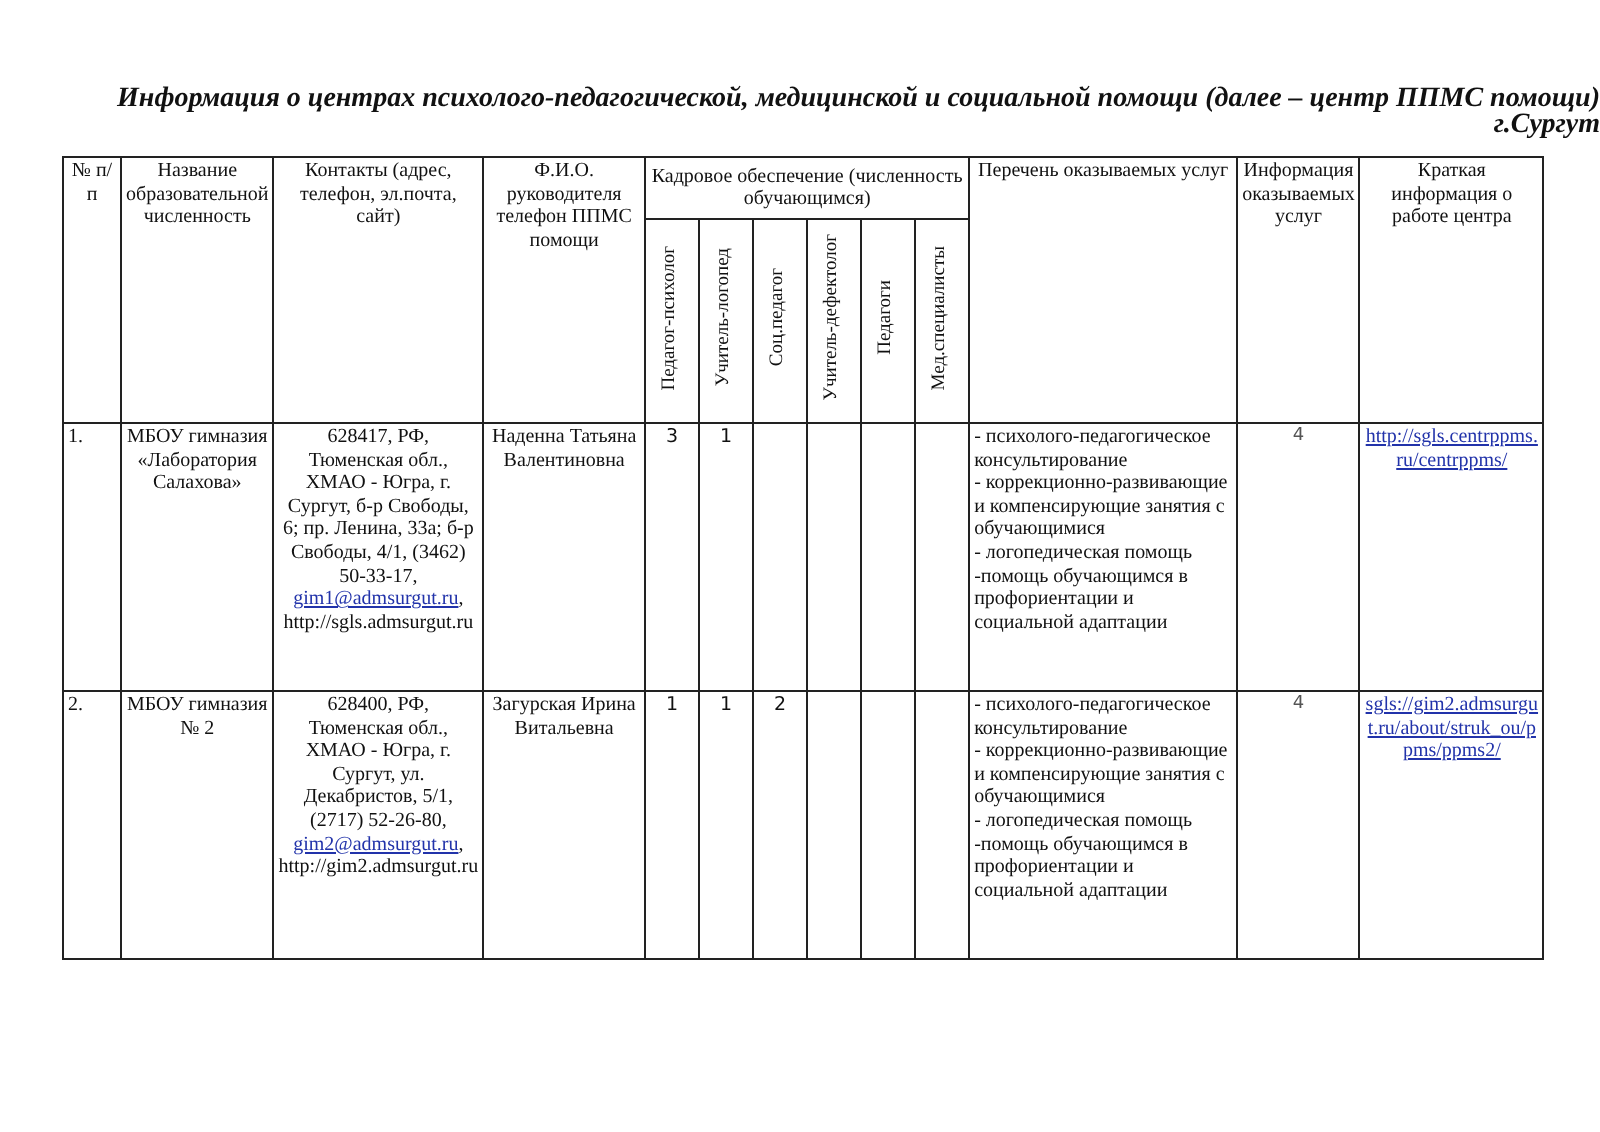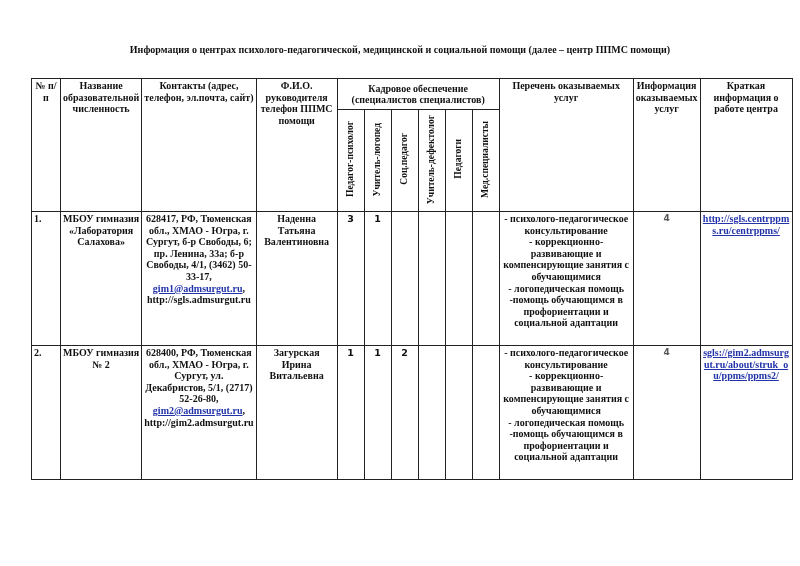--- a/index.html
+++ b/index.html
@@ -1,36 +1,37 @@
 <!DOCTYPE html>
 <html><head>
 <meta charset="utf-8">
 <style>
   html, body { margin:0; padding:0; background:#ffffff; }
   body { width:800px; height:566px; position:relative; overflow:hidden;
          font-family:"Liberation Serif", "DejaVu Serif", serif; color:#111; }
-  .title { position:absolute; left:0; top:43px; width:800px; text-align:center;
-           font-weight:bold; font-size:10px; line-height:13px; }
+  .title { position:absolute; left:0; top:43px; width:800px; text-align:right;
+           font-weight:bold; font-size:14px; line-height:13px;font-style:italic; }
   table { position:absolute; left:31px; top:78px; border-collapse:collapse; table-layout:fixed; }
-  td, th { border:1.3px solid #222; font-weight:bold; font-size:10px; line-height:11.6px;
+  td, th { border:1.3px solid #222; font-weight:normal; font-size:10px; line-height:11.6px;
            vertical-align:top; padding:1px 2px; text-align:center;margin-top:20px; }
   .vert { height:100px; padding:0; vertical-align:middle; }
   .vert span { display:inline-block; writing-mode:vertical-rl; transform:rotate(180deg);
                white-space:nowrap; font-size:9.5px; }
   .left { text-align:left; }
   .num { font-family:"DejaVu Sans", sans-serif; font-size:9.5px; }
   .count { font-family:"DejaVu Sans", sans-serif; font-size:9px; color:#555; }
   a { color:#2233aa; text-decoration:underline; }
-  .svc div { text-align:center; }
+  .svc div { text-align:left; }
 </style>
 </head>
 <body>
 
 <div class="title">
   <div>Информация о  центрах психолого-педагогической, медицинской и социальной помощи (далее – центр ППМС помощи)</div>
+  <div>г.Сургут</div>
 </div>
 
 <table>
   <colgroup>
     <col style="width:29px">
       <col style="width:75px">
       <col style="width:100px">
       <col style="width:81px">
     <col style="width:27px">
       <col style="width:27px">
@@ -41,21 +42,21 @@
     <col style="width:134px">
       <col style="width:51px">
       <col style="width:92px">
   </colgroup>
   <tbody>
       <tr>
     <th rowspan="2" style="height:130px">№ п/п</th>
     <th rowspan="2">Название образовательной численность</th>
     <th rowspan="2">Контакты (адрес, телефон, эл.почта, сайт)</th>
     <th rowspan="2">Ф.И.О. руководителя телефон ППМС помощи</th>
-    <th colspan="6" style="height:28px;vertical-align:middle">Кадровое обеспечение (специалистов специалистов)</th>
+    <th colspan="6" style="height:28px;vertical-align:middle">Кадровое обеспечение (численность обучающимся)</th>
     <th rowspan="2">Перечень оказываемых услуг</th>
     <th rowspan="2">Информация оказываемых услуг</th>
     <th rowspan="2">Краткая информация о работе центра</th>
   </tr>
   <tr>
     <th class="vert"><span>Педагог-психолог</span></th>
     <th class="vert"><span>Учитель-логопед</span></th>
     <th class="vert"><span>Соц.педагог</span></th>
     <th class="vert"><span>Учитель-дефектолог</span></th>
     <th class="vert"><span>Педагоги</span></th>

